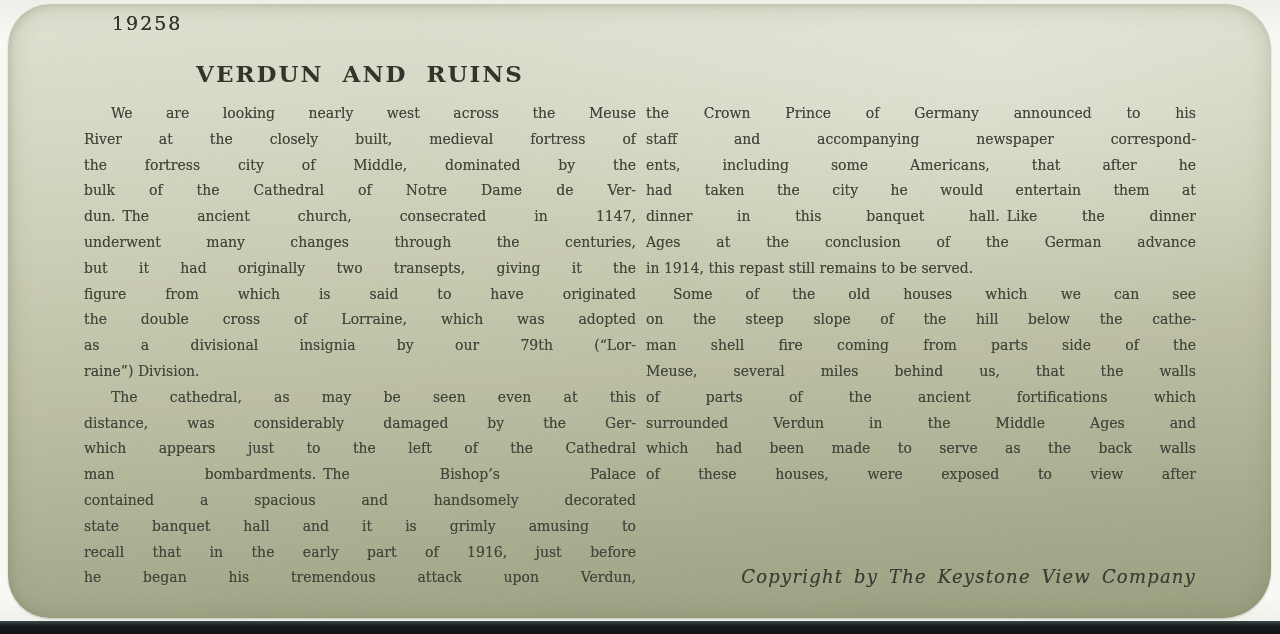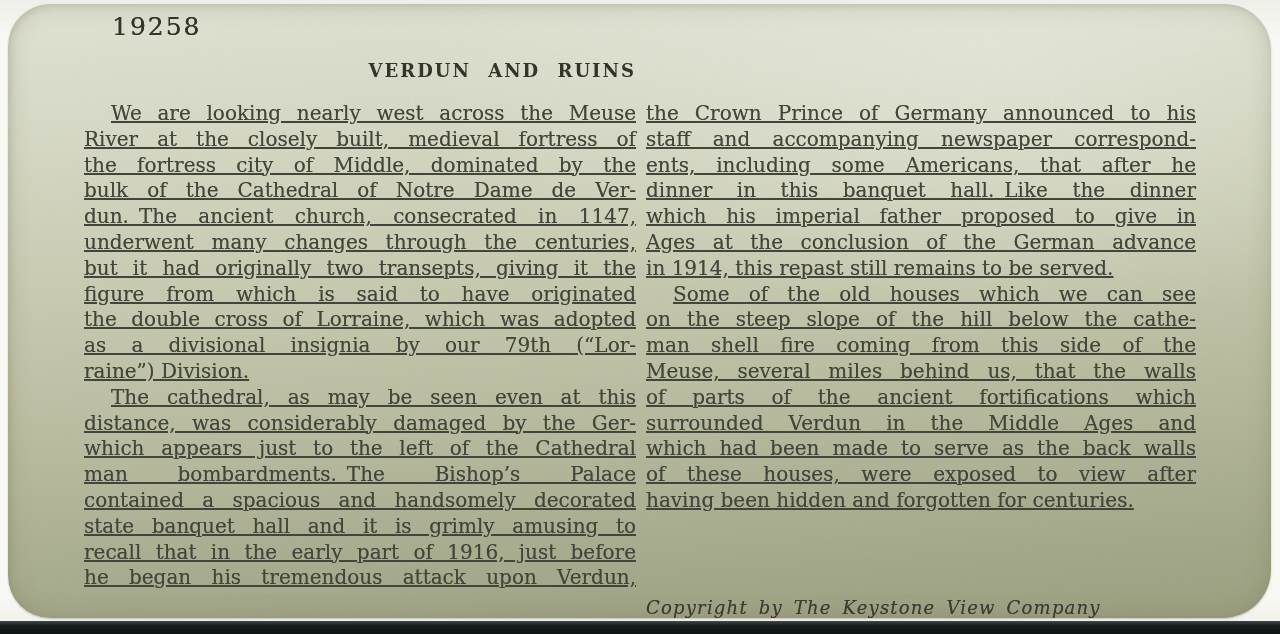--- a/index.html
+++ b/index.html
@@ -50,72 +50,70 @@
     width: 100%;
     height: 100%;
     opacity: 0.10;
     mix-blend-mode: multiply;
     pointer-events: none;
   }
 
   .card-number {
     position: absolute;
     left: 104px; top: 8px;
-    font-size: 25px;
+    font-size: 19px;
     letter-spacing: 2px;
     color: #32362b;
     text-shadow: 0 0 0.5px #32362b;
   }
 
   .card-title {
     position: absolute;
     left: 76px; top: 56px;
     width: 552px;
-    text-align: right;
-    font-size: 18px;
+    text-align: center;
+    font-size: 23px;
     font-weight: bold;
     letter-spacing: 2px;
     word-spacing: 9px;
     color: #31352a;
   }
 
   .text-col {
     position: absolute;
     top: 97px;
     width: 552px;
-    font-size: 20px;
+    font-size: 14px;
     line-height: 25.8px;
     color: #42453a;
     text-shadow: 0 0 0.6px rgba(58,60,48,0.55);
-    text-decoration: underline;
   }
   .col-left  { left: 76px; }
   .col-right { left: 638px; width: 550px; }
 
   .tline {
     height: 25.8px;
     text-align: justify;
     text-align-last: justify;
     overflow: visible;
   }
   .tline.flush { text-align-last: left; }
   .tline.indent { text-indent: 27px; }
 
   .copyright {
     position: absolute;
     left: 638px; top: 562px;
     width: 550px;
-    text-align: left;
+    text-align: right;
     font-style: italic;
     font-size: 18px;
     letter-spacing: 1.2px;
     word-spacing: 4px;
     color: #3a3d31;
     text-shadow: 0 0 0.5px rgba(50,52,40,0.6);
-    margin-top: 31px;
   }
 </style>
 </head>
 <body>
 
 <div class="scan-bg"></div>
 <div class="black-edge"></div>
 
 <div class="card">
   <svg class="grain" xmlns="http://www.w3.org/2000/svg">
@@ -149,29 +147,28 @@
       <div class="tline">contained a spacious and handsomely decorated</div>
       <div class="tline">state banquet hall and it is grimly amusing to</div>
       <div class="tline">recall that in the early part of 1916, just before</div>
       <div class="tline">he began his tremendous attack upon Verdun,</div>
     </div>
 
   <div class="text-col col-right">
       <div class="tline">the Crown Prince of Germany announced to his</div>
       <div class="tline">staff and accompanying newspaper correspond-</div>
       <div class="tline">ents, including some Americans, that after he</div>
+      <div class="tline">had taken the city he would entertain them at</div>
       <div class="tline">dinner in this banquet hall. Like the dinner</div>
-      <div class="tline">which his imperial father proposed to give in</div>
       <div class="tline">Ages at the conclusion of the German advance</div>
       <div class="tline flush">in 1914, this repast still remains to be served.</div>
       <div class="tline indent">Some of the old houses which we can see</div>
       <div class="tline">on the steep slope of the hill below the cathe-</div>
-      <div class="tline">man shell fire coming from this side of the</div>
+      <div class="tline">man shell fire coming from parts side of the</div>
       <div class="tline">Meuse, several miles behind us, that the walls</div>
       <div class="tline">of parts of the ancient fortifications which</div>
       <div class="tline">surrounded Verdun in the Middle Ages and</div>
       <div class="tline">which had been made to serve as the back walls</div>
       <div class="tline">of these houses, were exposed to view after</div>
-      <div class="tline flush">having been hidden and forgotten for centuries.</div>
     </div>
 
   <div class="copyright">Copyright by The Keystone View Company</div>
 </div>
 
 </body></html>

